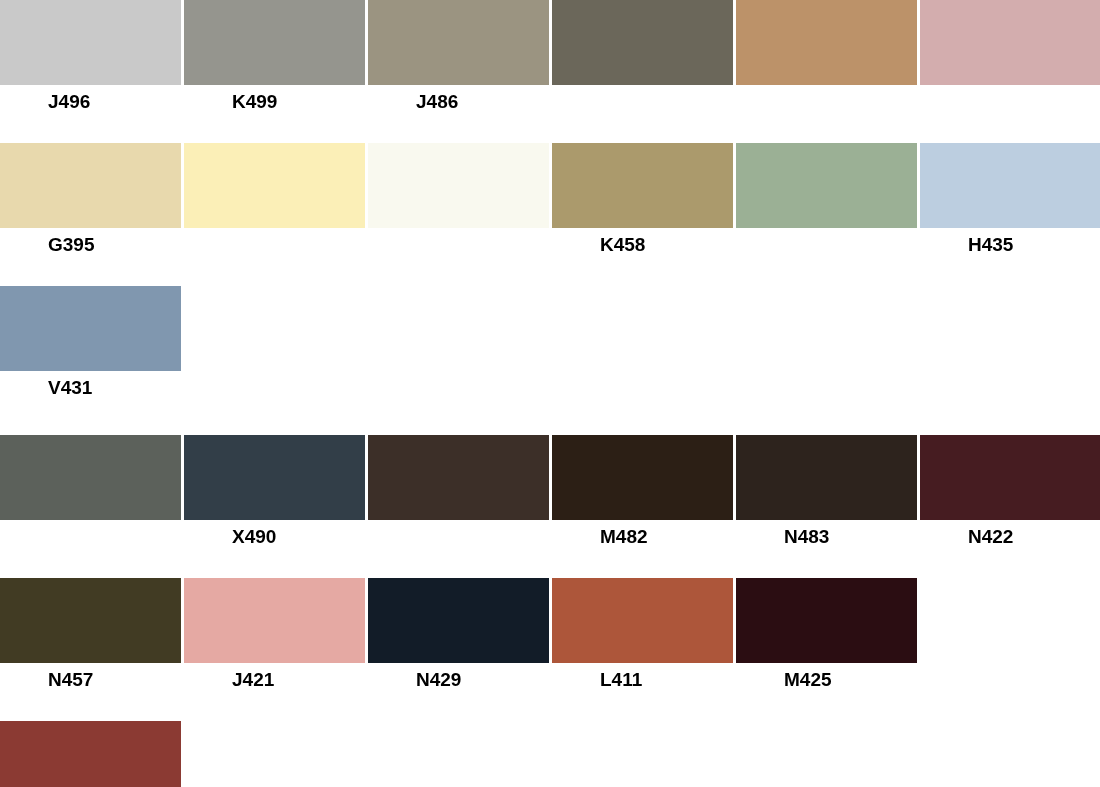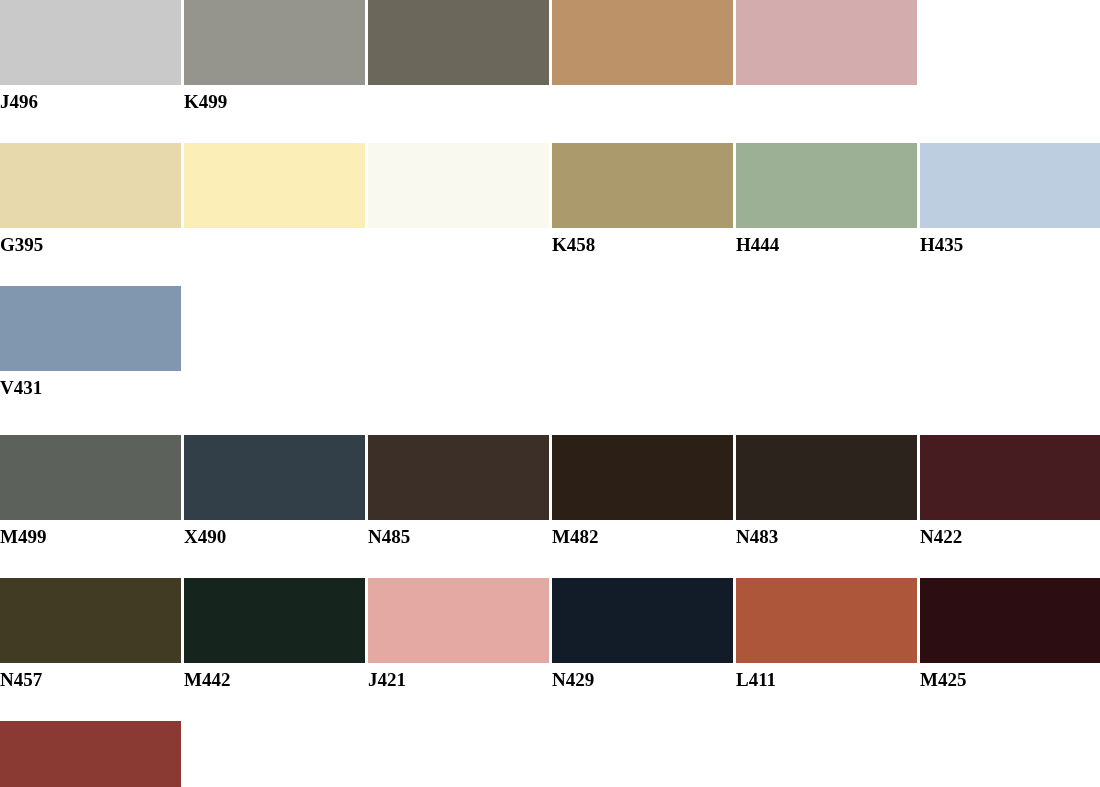--- a/index.html
+++ b/index.html
@@ -33,28 +33,29 @@
     box-sizing: border-box;
   }
   .swatch-chip {
     display: block;
     width: 181px;
     height: 85px;
     box-sizing: border-box;
   }
   .swatch-label {
     display: block;
-    font-family: Liberation Serif, serif;
+    font-family: Liberation Sans, sans-serif;
     font-size: 19px;
     font-weight: bold;
     color: #000000;
     line-height: 1;
     padding-top: 7px;
     letter-spacing: 0px;
     white-space: nowrap;
+    padding-left: 48px;
   }
   .row-gap {
     height: 32px;
   }
   .section-gap {
     height: 38px;
   }
 </style>
 </head>
 <body>
@@ -63,20 +64,24 @@
   <div id="palette-root">
       <div class="section">
         <div class="swatch-row">
           <div class="swatch-cell">
             <div class="swatch-chip" style="background-color: rgb(201, 201, 201);"></div>
             <div class="swatch-label">J496</div>
           </div>
           <div class="swatch-cell">
             <div class="swatch-chip" style="background-color: rgb(149, 149, 142);"></div>
             <div class="swatch-label">K499</div>
+          </div>
+          <div class="swatch-cell">
+            <div class="swatch-chip" style="background-color: rgb(155, 148, 129);"></div>
+            <div class="swatch-label">J486</div>
           </div>
           <div class="swatch-cell">
             <div class="swatch-chip" style="background-color: rgb(107, 103, 90);"></div>
           </div>
           <div class="swatch-cell">
             <div class="swatch-chip" style="background-color: rgb(188, 146, 105);"></div>
           </div>
           <div class="swatch-cell">
             <div class="swatch-chip" style="background-color: rgb(211, 173, 174);"></div>
           </div>
@@ -92,72 +97,65 @@
           </div>
           <div class="swatch-cell">
             <div class="swatch-chip" style="background-color: rgb(249, 249, 239);"></div>
           </div>
           <div class="swatch-cell">
             <div class="swatch-chip" style="background-color: rgb(171, 154, 108);"></div>
             <div class="swatch-label">K458</div>
           </div>
           <div class="swatch-cell">
             <div class="swatch-chip" style="background-color: rgb(155, 176, 149);"></div>
-            <div class="swatch-label">H444</div>
           </div>
           <div class="swatch-cell">
             <div class="swatch-chip" style="background-color: rgb(188, 206, 224);"></div>
             <div class="swatch-label">H435</div>
           </div>
         </div>
         <div class="row-gap"></div>
         <div class="swatch-row">
           <div class="swatch-cell">
             <div class="swatch-chip" style="background-color: rgb(128, 151, 175);"></div>
             <div class="swatch-label">V431</div>
           </div>
         </div>
       </div>
       <div class="section-gap"></div>
       <div class="section">
         <div class="swatch-row">
           <div class="swatch-cell">
             <div class="swatch-chip" style="background-color: rgb(92, 97, 91);"></div>
-            <div class="swatch-label">M499</div>
           </div>
           <div class="swatch-cell">
             <div class="swatch-chip" style="background-color: rgb(50, 62, 72);"></div>
             <div class="swatch-label">X490</div>
           </div>
           <div class="swatch-cell">
             <div class="swatch-chip" style="background-color: rgb(60, 47, 40);"></div>
-            <div class="swatch-label">N485</div>
           </div>
           <div class="swatch-cell">
             <div class="swatch-chip" style="background-color: rgb(44, 31, 21);"></div>
             <div class="swatch-label">M482</div>
           </div>
           <div class="swatch-cell">
             <div class="swatch-chip" style="background-color: rgb(45, 35, 29);"></div>
             <div class="swatch-label">N483</div>
           </div>
           <div class="swatch-cell">
             <div class="swatch-chip" style="background-color: rgb(70, 28, 33);"></div>
             <div class="swatch-label">N422</div>
           </div>
         </div>
         <div class="row-gap"></div>
         <div class="swatch-row">
           <div class="swatch-cell">
             <div class="swatch-chip" style="background-color: rgb(65, 59, 35);"></div>
             <div class="swatch-label">N457</div>
-          </div>
-          <div class="swatch-cell">
-            <div class="swatch-chip" style="background-color: rgb(21, 37, 30);"></div>
-            <div class="swatch-label">M442</div>
           </div>
           <div class="swatch-cell">
             <div class="swatch-chip" style="background-color: rgb(229, 169, 163);"></div>
             <div class="swatch-label">J421</div>
           </div>
           <div class="swatch-cell">
             <div class="swatch-chip" style="background-color: rgb(18, 28, 40);"></div>
             <div class="swatch-label">N429</div>
           </div>
           <div class="swatch-cell">

